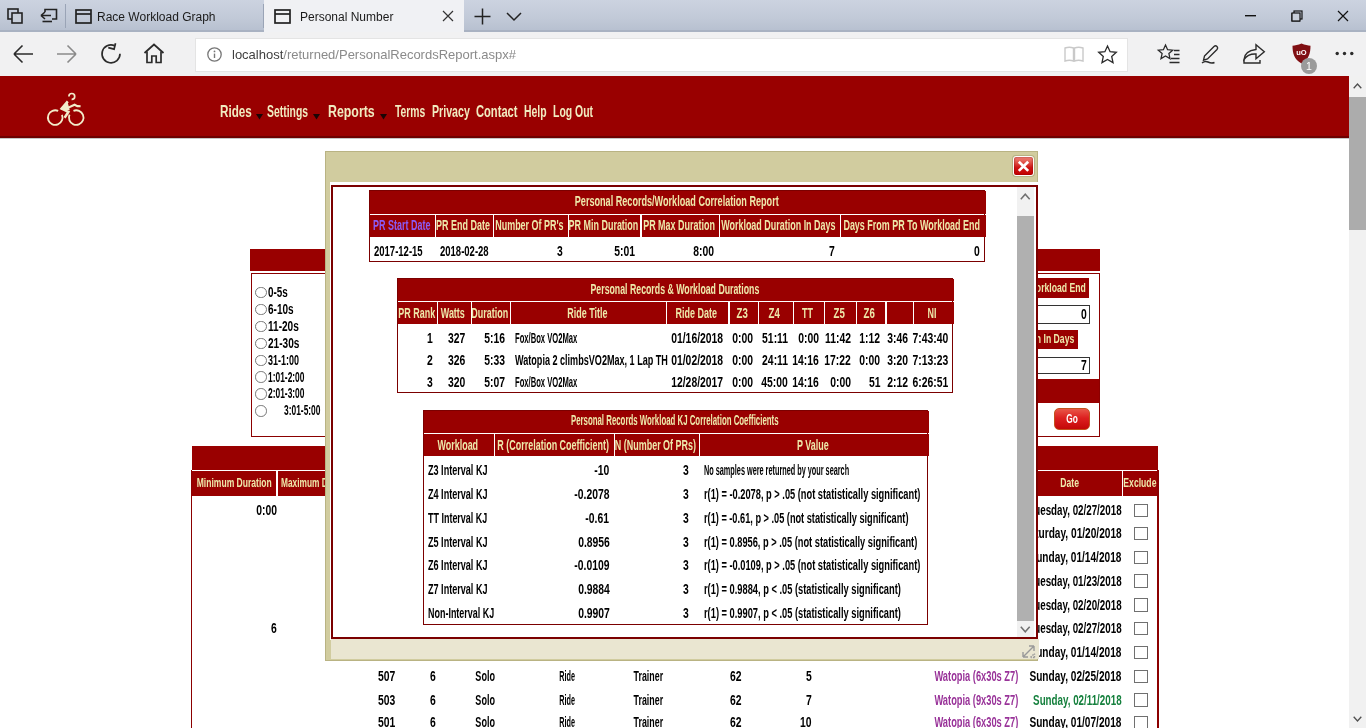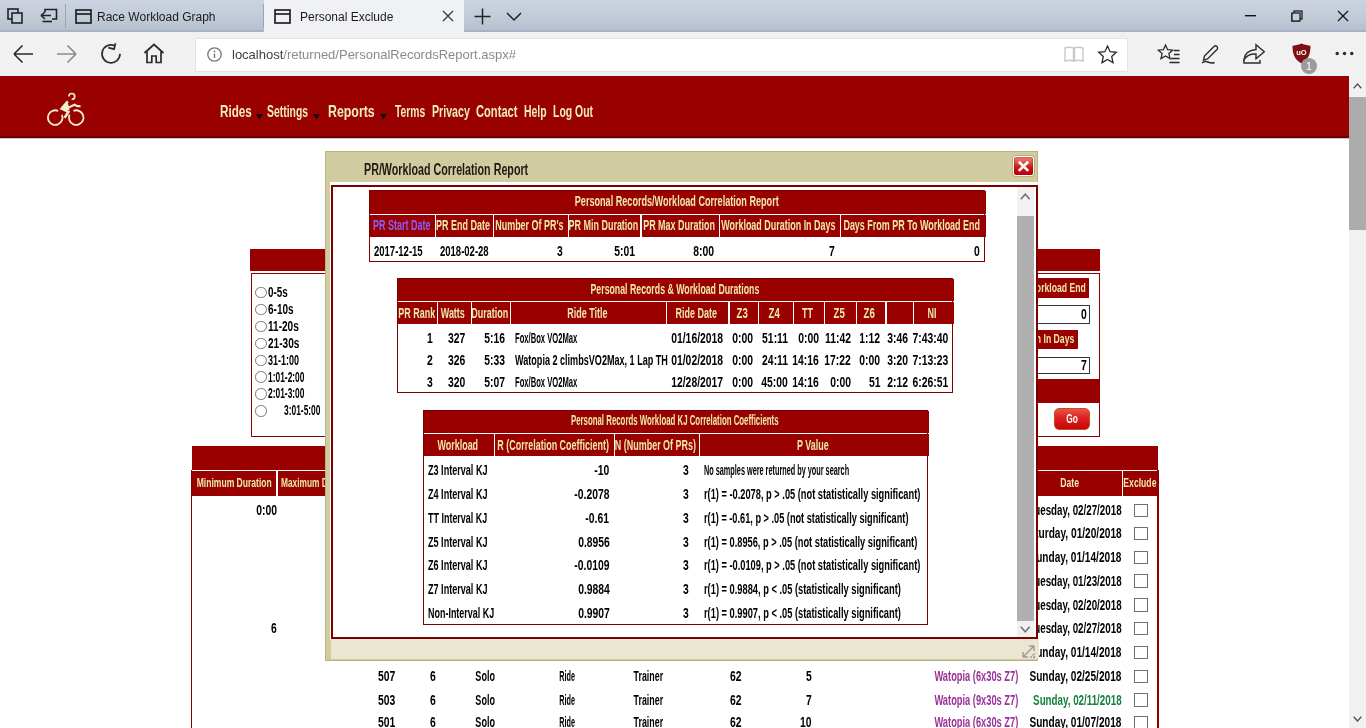--- a/index.html
+++ b/index.html
@@ -26,21 +26,21 @@
 </svg>
 <svg class="ab" style="left:75px;top:9px" width="17" height="15" viewBox="0 0 17 15">
 <rect x="1" y="1" width="15" height="13" fill="none" stroke="#222" stroke-width="1.7"></rect>
 <line x1="1" y1="5" x2="16" y2="5" stroke="#222" stroke-width="1.7"></line>
 </svg>
 <svg class="ab" style="left:274px;top:9px" width="17" height="15" viewBox="0 0 17 15">
 <rect x="1" y="1" width="15" height="13" fill="none" stroke="#222" stroke-width="1.7"></rect>
 <line x1="1" y1="5" x2="16" y2="5" stroke="#222" stroke-width="1.7"></line>
 </svg>
 <div class="ab" style="left:97px;top:10px;font-size:12px;color:#1b1b1b;white-space:nowrap">Race Workload Graph</div>
-<div class="ab" style="left:300px;top:10px;font-size:12px;color:#1b1b1b;white-space:nowrap">Personal Exclude</div>
+<div class="ab" style="left:300px;top:10px;font-size:12px;color:#1b1b1b;white-space:nowrap">Personal Number</div>
 <svg class="ab" style="left:442px;top:10px" width="12" height="12" viewBox="0 0 12 12">
 <path d="M1 1 L11 11 M11 1 L1 11" stroke="#333" stroke-width="1.2"></path>
   </svg>
 <svg class="ab" style="left:474px;top:8px" width="17" height="17" viewBox="0 0 17 17">
 <path d="M8.5 0.5 L8.5 16.5 M0.5 8.5 L16.5 8.5" stroke="#222" stroke-width="1.5"></path>
   </svg>
 <svg class="ab" style="left:506px;top:12px" width="16" height="9" viewBox="0 0 16 9">
 <path d="M1 1 L8 8 L15 1" fill="none" stroke="#222" stroke-width="1.5"></path>
   </svg>
 <svg class="ab" style="left:1245px;top:15px" width="11" height="2" viewBox="0 0 11 2">
@@ -222,21 +222,20 @@
 <div class="ab" style="left:1134px;top:715.9px;width:13.5px;height:13.5px;background:#fff;border:1px solid #707070"></div>
 <div class="ab" style="left:1349px;top:76px;width:17px;height:652px;background:#f1f1f1;"></div>
 <div class="ab" style="left:1349px;top:97px;width:17px;height:133px;background:#acacac;"></div>
 <svg class="ab" style="left:1353px;top:83px" width="9" height="6" viewBox="0 0 9 6">
 <path d="M0.7 5.3 L4.5 1 L8.3 5.3" fill="none" stroke="#505050" stroke-width="1.3"></path>
   </svg>
 <svg class="ab" style="left:1353px;top:716px" width="9" height="6" viewBox="0 0 9 6">
 <path d="M0.7 0.7 L4.5 5 L8.3 0.7" fill="none" stroke="#505050" stroke-width="1.3"></path>
   </svg>
 <div class="ab" style="left:325px;top:151px;width:712.8px;height:510px;background:#d1cc9f;border:1px solid #b9b383;z-index:10">
-<div class="t" style="left:38px;top:8.5px;font-size:16px;line-height:17.3px;color:#1d1a14;"><span class="sx" style="transform:scaleX(0.67);transform-origin:0 50%">PR/Workload Correlation Report</span></div>
 <div class="ab" style="left:687px;top:4px;width:20.5px;height:19.5px;border-radius:3px;
 background:linear-gradient(180deg,#f0837a 0%,#e05248 30%,#cd1212 60%,#c40000 100%);border:1px solid #fdfdfd;
 box-shadow:0 0 0 1px #b6b183, inset 0 0 2px rgba(120,0,0,.8)">
 <svg style="left:3.4px;top:3.2px" width="13" height="12.6" viewBox="0 0 13 12.6">
 <path d="M1.8 1.7 L11.2 10.9 M11.2 1.7 L1.8 10.9" stroke="#fff" stroke-width="2.7"></path>
       </svg>
     </div>
 <div class="ab" style="left:3.5px;top:29.5px;width:708px;height:458.5px;background:#fff;"></div>
 <div class="ab" style="left:4.5px;top:32.5px;width:707px;height:454.5px;background:#fff;border:2.5px solid #7b0000"></div>
 <div class="ab" style="left:691.3px;top:35px;width:16.3px;height:449.5px;background:#f1f1f1;"></div>

